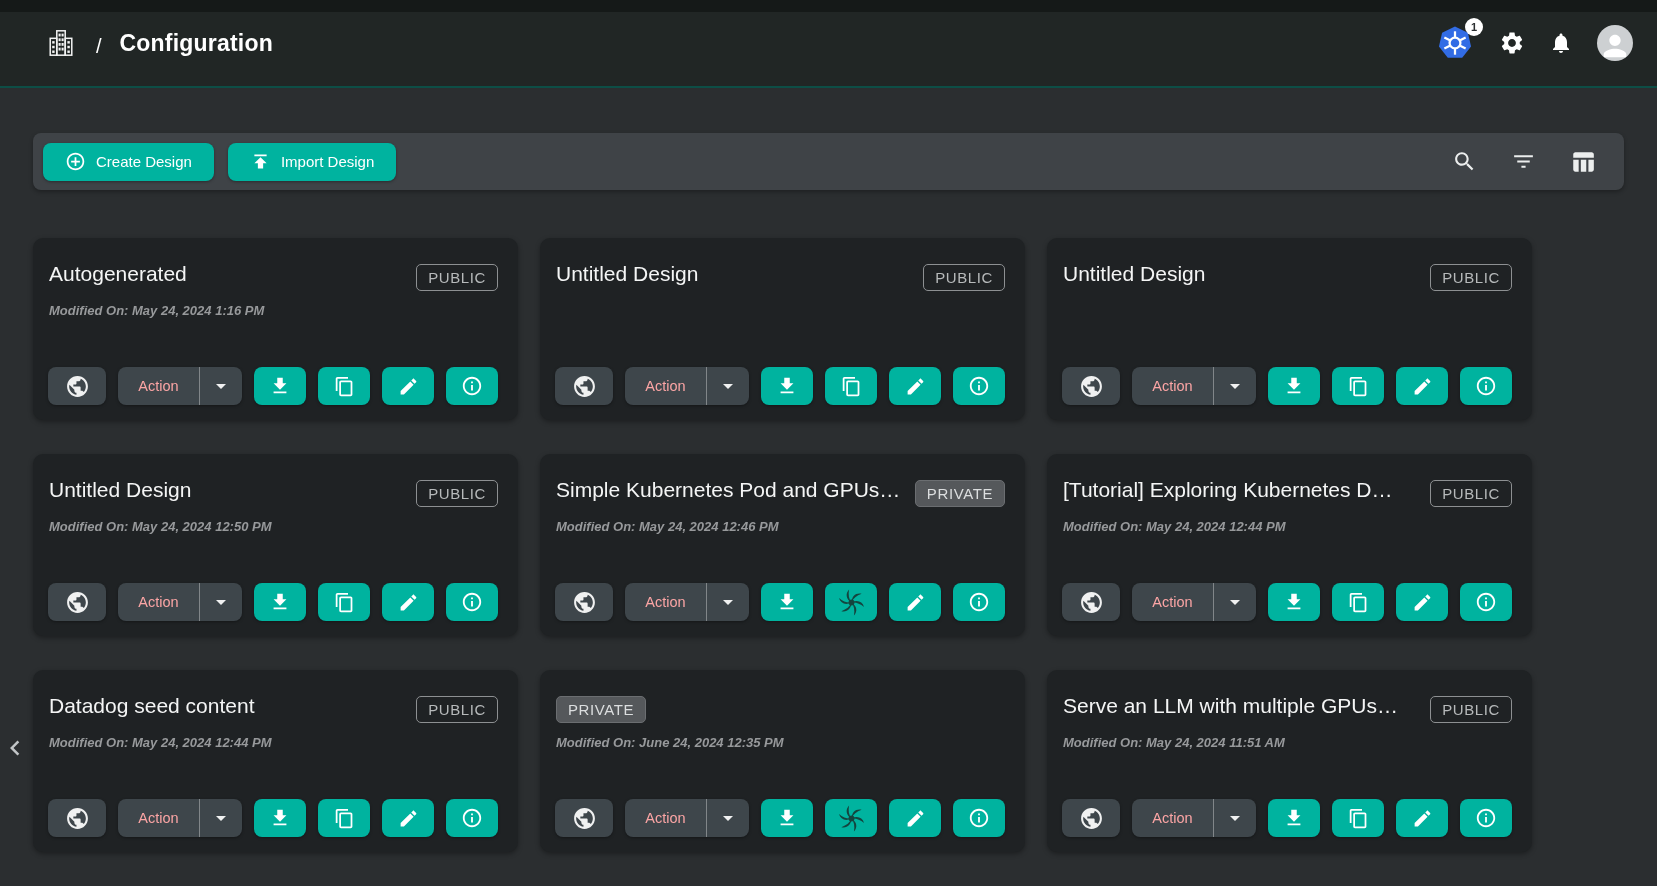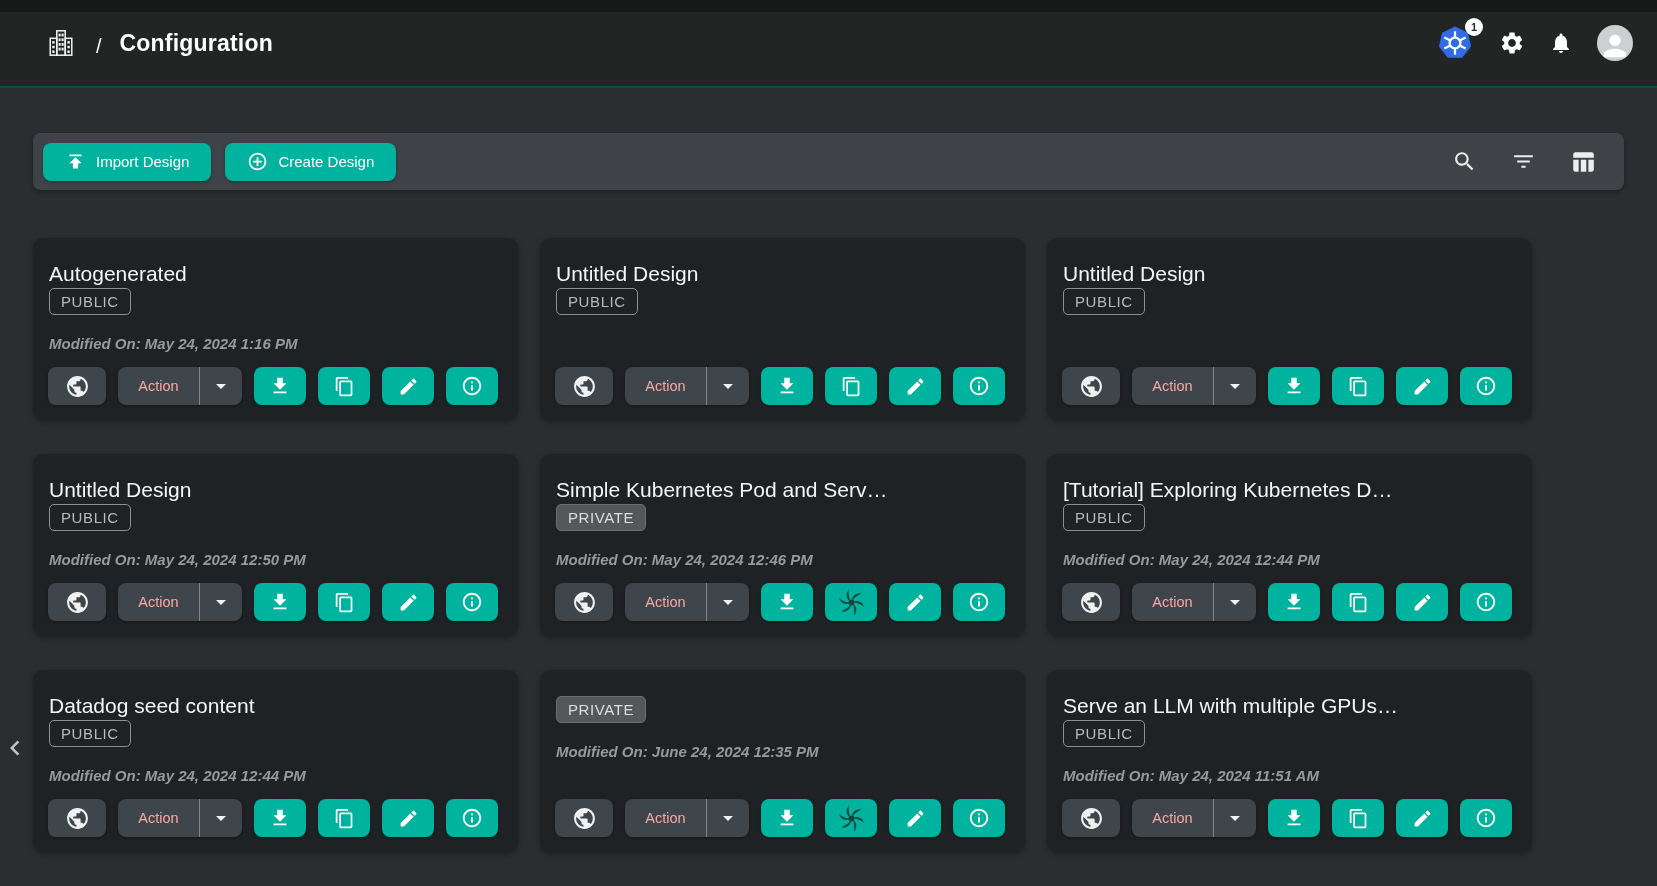--- a/index.html
+++ b/index.html
@@ -66,36 +66,36 @@
     gap:34px 22px;
   }
   .card {
     position:relative;
     height:182px;
     background:#1f2224;
     border-radius:10px;
     padding:24px 20px 15px 15px;
     box-shadow:0 2px 5px rgba(0,0,0,.35);
   }
-  .card-head { display:flex; align-items:flex-start; justify-content:space-between; padding-left:1px;flex-direction:column; }
+  .card-head { display:flex; align-items:flex-start; justify-content:space-between; padding-left:1px; }
   .card-title {
     color:#f4f5f5; font-size:21px; font-weight:500;
     white-space:nowrap; overflow:hidden; max-width:360px;
   }
   .badge {
     flex:none; margin-top:2px;
     font-size:15px; letter-spacing:.6px; font-weight:400;
     color:#b7babb; background:transparent;
     border:1px solid #8d9092; border-radius:5px;
     padding:4px 11px;
   }
   .badge--private { background:#55585b; color:#dcdedf; border-color:#6b6e71; }
   .card-modified {
-    margin-top:20px; padding-left:1px;
-    color:#97999b; font-size:15px; font-style:italic; font-weight:700;
+    margin-top:12px; padding-left:1px;
+    color:#97999b; font-size:13px; font-style:italic; font-weight:700;
   }
   .card-actions {
     position:absolute; left:15px; right:15px; bottom:15px;
     display:flex; align-items:center; gap:12px;
   }
   .abtn {
     height:38px; border:none; border-radius:8px; cursor:pointer;
     display:flex; align-items:center; justify-content:center;
     box-shadow:0 1px 3px rgba(0,0,0,.35);
   }
@@ -254,32 +254,32 @@
           </svg>
       </span>
     </button>
   </div>
 </header>
 
 <div class="toolbar">
   <button class="btn-teal">
     <span>
       <svg class="ic" width="21" height="21" fill="#ffffff">
+          <use href="#i-plus-circle"></use>
+        </svg>
+    </span>
+    <span>Create Design</span>
+  </button>
+  <button class="btn-teal">
+    <span>
+      <svg class="ic" width="21" height="21" fill="#ffffff">
           <use href="#i-upload"></use>
         </svg>
     </span>
     <span>Import Design</span>
-  </button>
-  <button class="btn-teal">
-    <span>
-      <svg class="ic" width="21" height="21" fill="#ffffff">
-          <use href="#i-plus-circle"></use>
-        </svg>
-    </span>
-    <span>Create Design</span>
   </button>
 
   <div class="toolbar-icons">
     <button class="nav-iconbtn">
       <span>
         <svg class="ic" width="25" height="25" fill="#eceeee">
             <use href="#i-search"></use>
           </svg>
       </span>
     </button>
@@ -538,21 +538,21 @@
           <svg class="ic" width="22" height="22" fill="#ffffff">
               <use href="#i-info"></use>
             </svg>
         </span>
       </button>
     </div>
   </section>
 
   <section class="card">
     <div class="card-head">
-      <div class="card-title">Simple Kubernetes Pod and Serv…</div>
+      <div class="card-title">Simple Kubernetes Pod and GPUs…</div>
       <span class="badge badge--private">PRIVATE</span>
     </div>
     <div class="card-modified">Modified On: May 24, 2024 12:46 PM</div>
 
     <div class="card-actions">
       <button class="abtn abtn--dark abtn--globe">
         <span>
           <svg class="ic" width="25" height="25" fill="#f0f1f1">
               <use href="#i-globe"></use>
             </svg>

